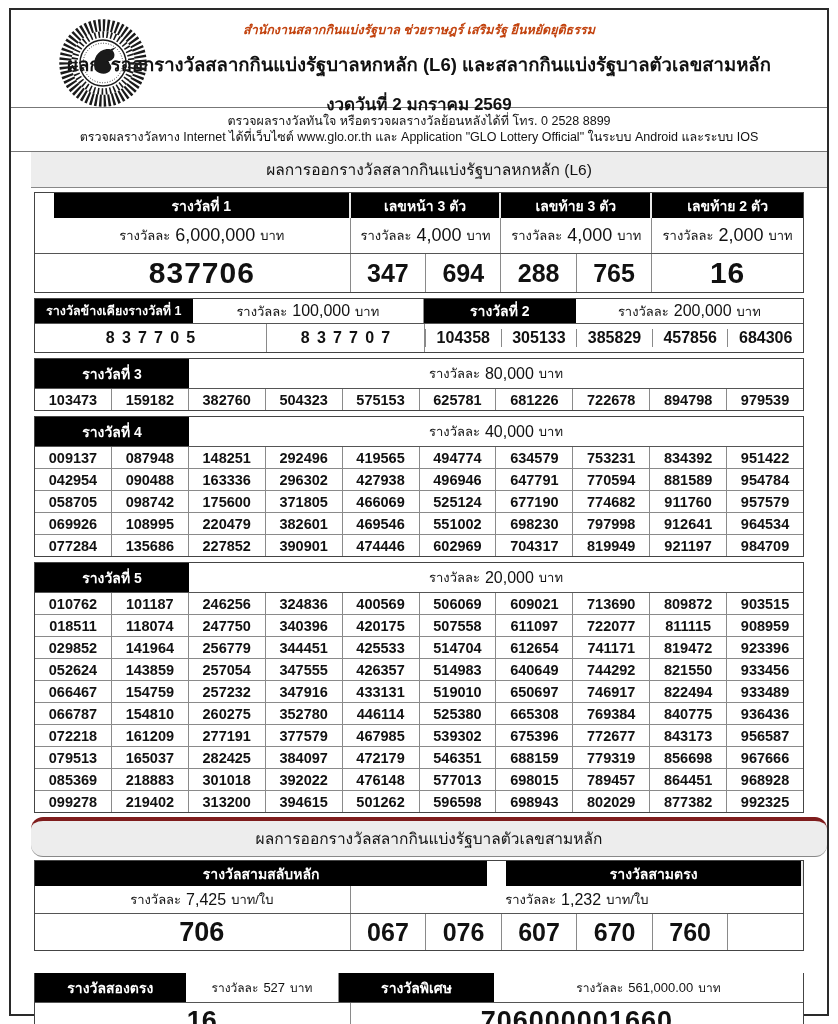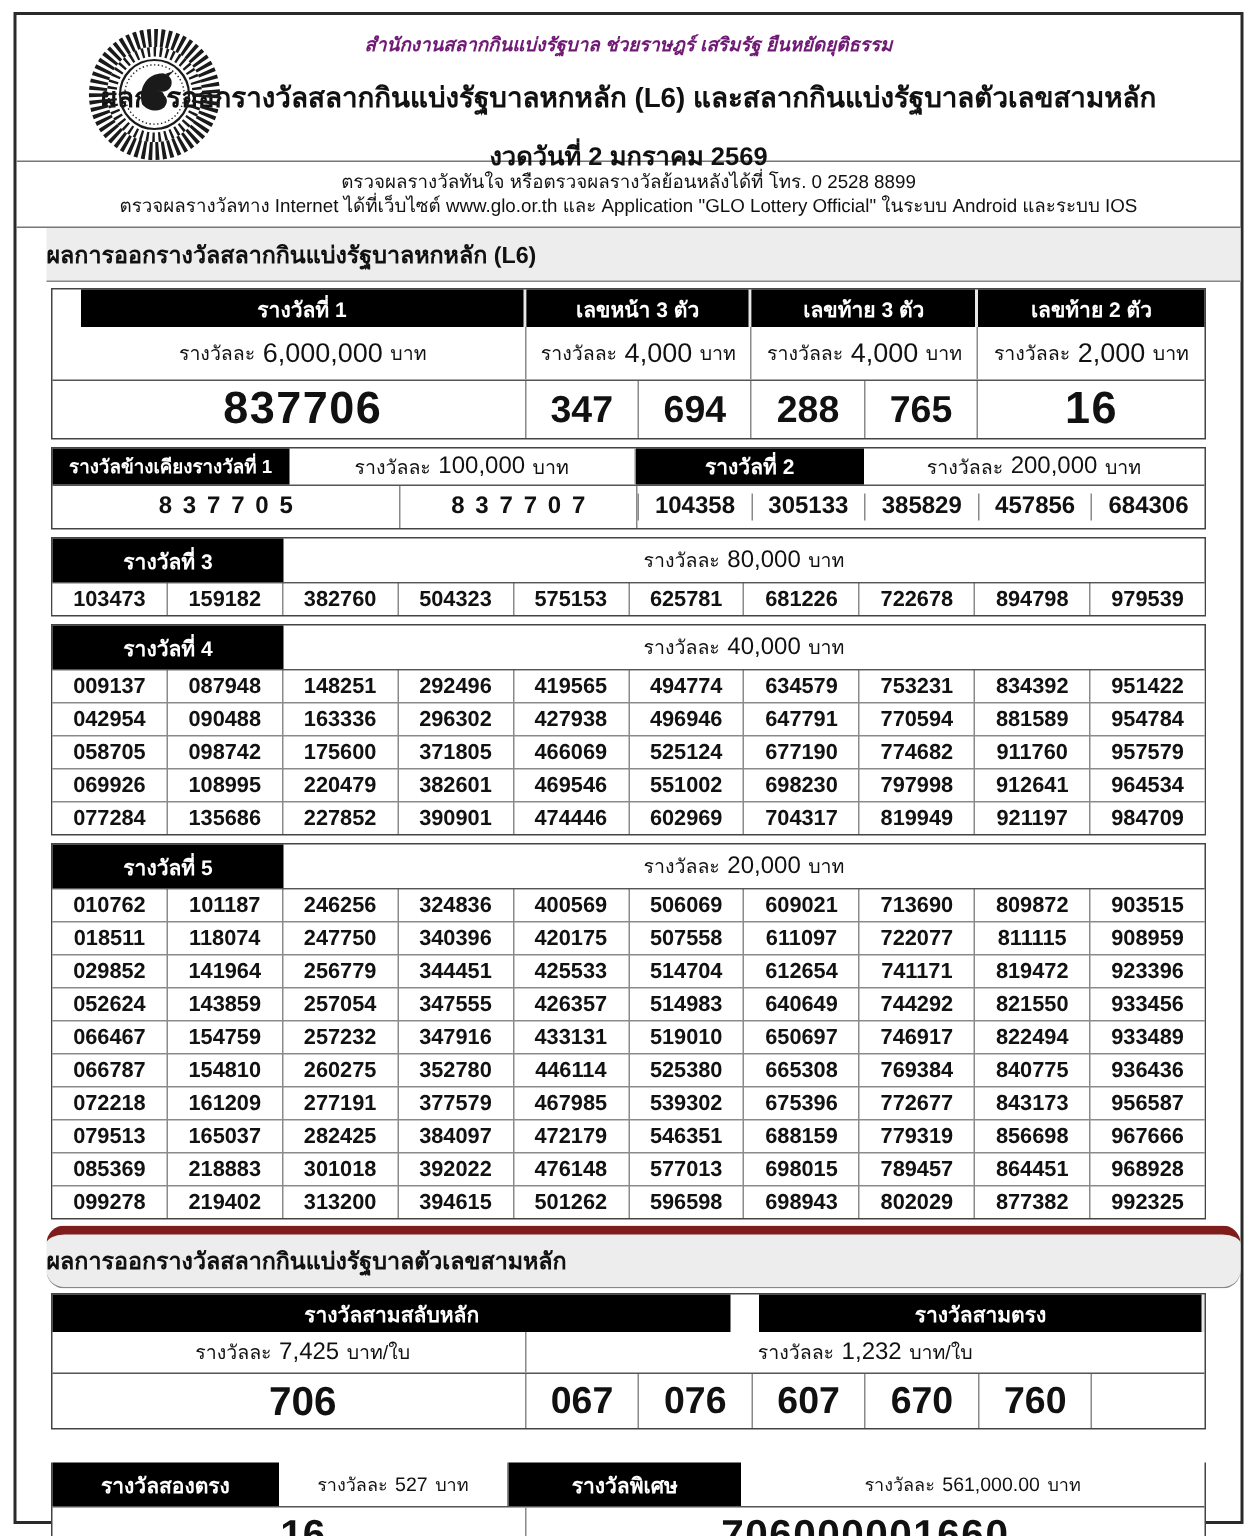--- a/index.html
+++ b/index.html
@@ -4,29 +4,29 @@
 <style>
   * { box-sizing: border-box; margin: 0; padding: 0; }
   body { background: #fff; font-family: "Liberation Sans", sans-serif; color: #111; }
   .page { position: relative; width: 838px; height: 1024px; background: #fff; overflow: hidden; }
   .frame { position: absolute; left: 9px; top: 8px; right: 9px; bottom: 8px; border: 2px solid #2a2a2a; background: #fff; }
 
   
   .hdr { position: relative; height: 97px; }
   .logo { position: absolute; left: 46px; top: 7px; width: 92px; height: 92px; }
   .hdr-text { text-align: center; padding-top: 10px; }
-  .motto { font-size: 12.5px; font-weight: bold; font-style: italic; color: #701a75; }
+  .motto { font-size: 12.5px; font-weight: bold; font-style: italic; color: #c2410c; }
   .doc-title { font-size: 18.5px; font-weight: bold; margin-top: 10px; }
   .draw-date { font-size: 17px; font-weight: bold; margin-top: 11px; }
 
   .info { border-top: 1px solid #777; border-bottom: 1px solid #777; text-align: center; padding: 5px 0 6px 0; }
   .info div { font-size: 12.5px; line-height: 16px; color: #111; }
 
-  .secbar { background: #ededed; border-bottom: 1px solid #888; 
-            font-size: 15.5px; font-weight: bold; padding: 5px 0; margin-left: 20px; }
+  .secbar { background: #ededed; border-bottom: 1px solid #888; text-align: center;
+            font-size: 15.5px; font-weight: normal; padding: 5px 0; margin-left: 20px; }
 
   .content { width: 770px; margin: 0 auto; }
   .gap4 { height: 5px; }
   .block { border: 1px solid #444; background: #fff; }
 
   .row { display: flex; width: 100%; }
   .bh { background: #000; color: #fff; font-weight: bold; display: flex; align-items: center; justify-content: center; font-size: 14px; }
   .sep-w { border-right: 2px solid #e8e8e8; }
   .sep-g { border-right: 1px solid #8a8a8a; }
   .bb { border-bottom: 1px solid #555; }
@@ -386,21 +386,21 @@
             <div>501262</div>
             <div>596598</div>
             <div>698943</div>
             <div>802029</div>
             <div>877382</div>
             <div>992325</div>
           </div>
       </div>
     </div>
 
-    <div class="secbar" style="margin-top:4px; border-top:6px solid #7f1d1d;border-radius:12px;">ผลการออกรางวัลสลากกินแบ่งรัฐบาลตัวเลขสามหลัก</div>
+    <div class="secbar" style="margin-top:4px; border-top:4px solid #7f1d1d;border-radius:12px;">ผลการออกรางวัลสลากกินแบ่งรัฐบาลตัวเลขสามหลัก</div>
 
     <div class="content" style="margin-top:3px;">
 
       <div class="block">
         <div class="row h25">
           <div class="bh w465">รางวัลสามสลับหลัก</div>
           <div class="bh w305 sep-w">รางวัลสามตรง</div>
         </div>
         <div class="row h27 bb">
           <div class="amt small w305 sep-g">

